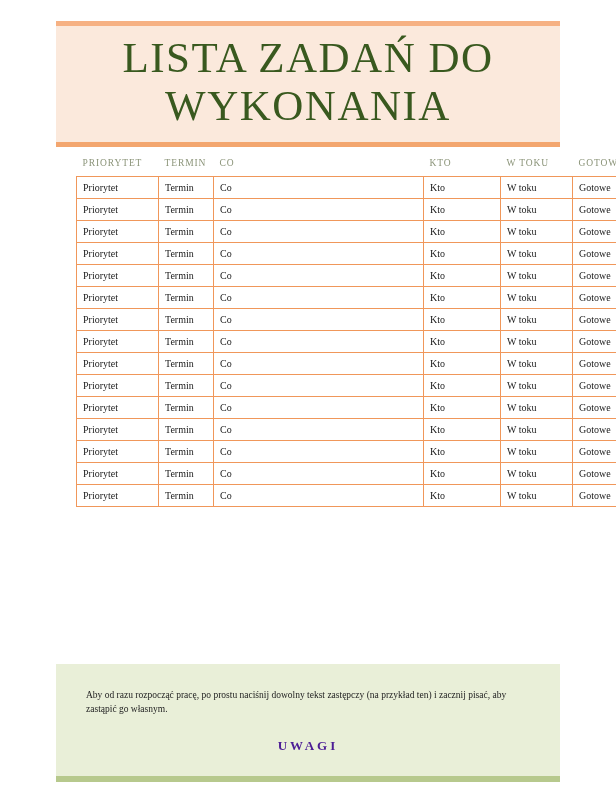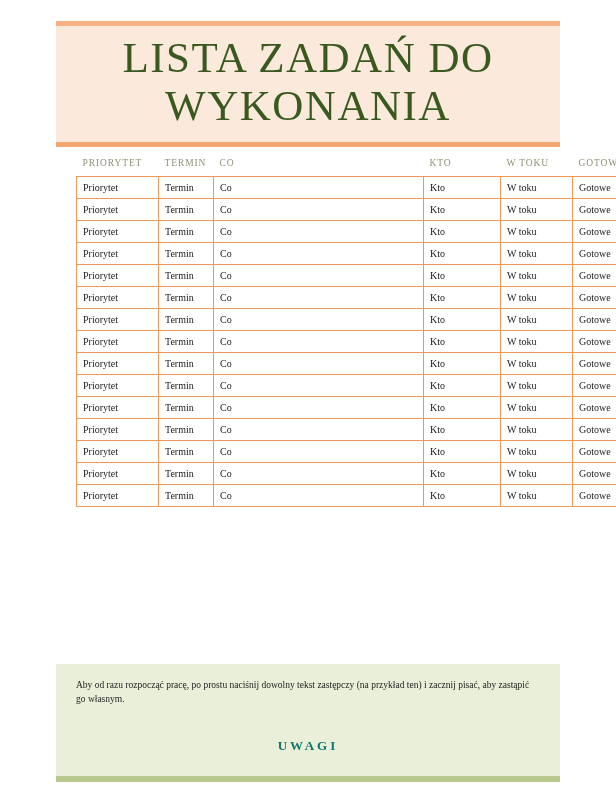--- a/index.html
+++ b/index.html
@@ -104,33 +104,33 @@
     background: #e9efd8;
     border-bottom: 6px solid #b7c98d;
     box-sizing: border-box;
     padding: 10px 16px 0 16px;
   }
   .notes-body {
     font-family: "Liberation Serif", "DejaVu Serif", serif;
     font-size: 9.5px;
     line-height: 14px;
     color: #232323;
-    margin: 4px;
+    margin: 14px;
   }
   .notes-label {
     position: absolute;
     left: 0;
     right: 0;
     bottom: 22px;
     text-align: center;
     font-family: "Liberation Serif", "DejaVu Serif", serif;
     font-size: 13px;
     font-weight: bold;
     letter-spacing: 3px;
-    color: #0f766e;
+    color: #4c1d95;
   }
 </style>
 </head>
 <body>
 
 <div class="page">
 
   <div class="title-banner">
     <h1 class="title-text">LISTA ZADAŃ DO
 WYKONANIA</h1>

